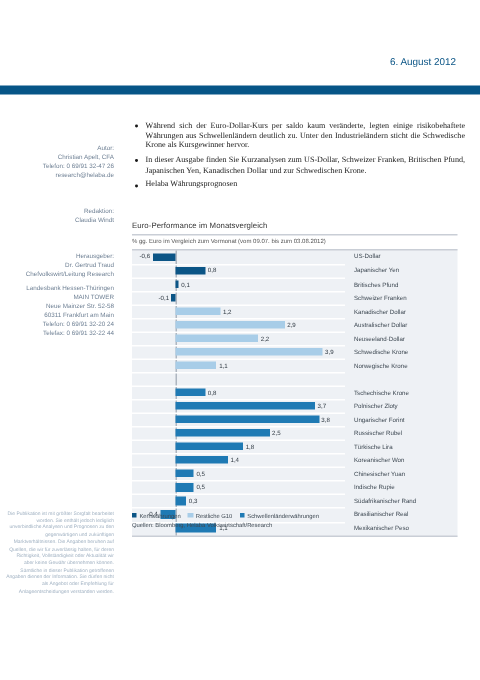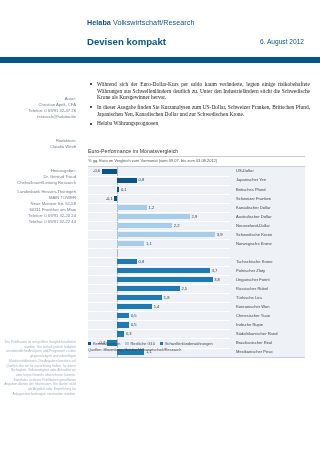--- a/index.html
+++ b/index.html
@@ -50,25 +50,20 @@
   
   .logo{position:absolute;left:250px;top:410px;}
 </style>
 </head>
 <body>
 
 <div class="page">
 
   <div class="hero"></div>
   <div class="headline-area">
-    <div class="brand">
-      <b>Helaba</b>
-      <span>Volkswirtschaft/Research</span>
-    </div>
-    <div class="doc-title">Devisen kompakt</div>
     <div class="doc-date">6. August 2012</div>
   </div>
   <div class="blueband"></div>
 
   <div class="rule" id="rule1"></div>
   <div class="rule" id="rule2"></div>
 
   <div id="sidebar-block">
       <div class="side lbl" style="top: 96px;">Autor:</div>
       <div class="side " style="top: 102px;">Christian Apelt, CFA</div>

